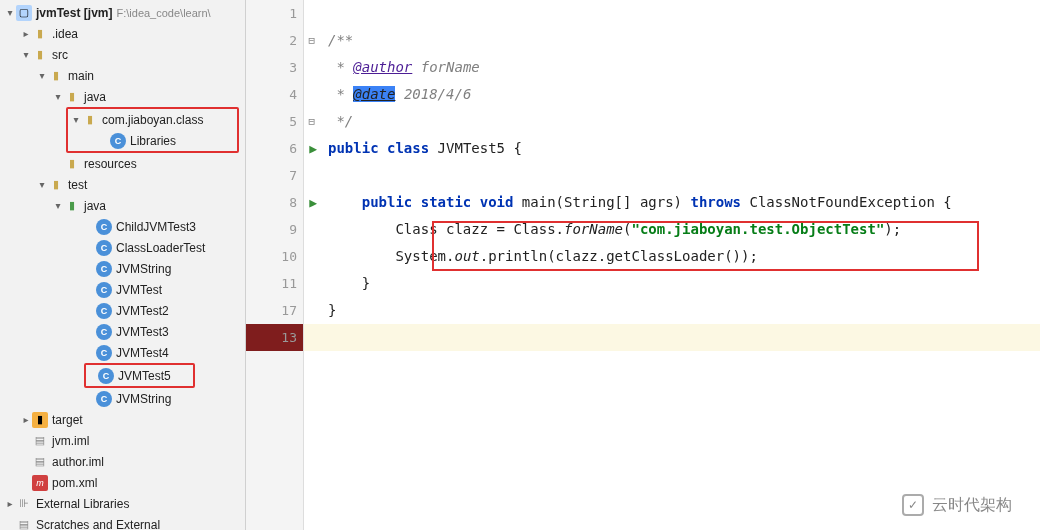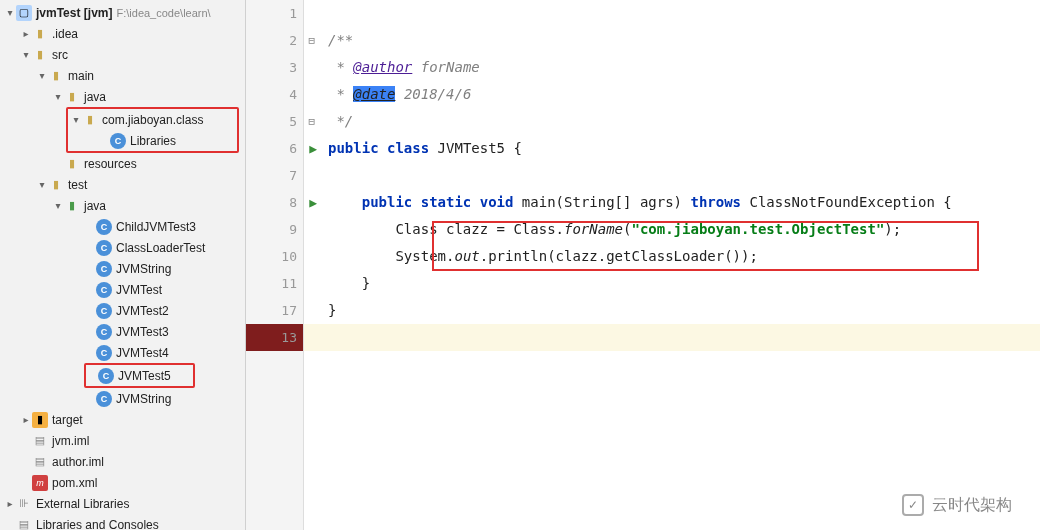--- a/index.html
+++ b/index.html
@@ -171,21 +171,21 @@
     <span class="tree-label">pom.xml</span>
   </div>
   <div class="tree-row i0">
     <span class="arrow">▸</span>
     <span class="icon i-lib">⊪</span>
     <span class="tree-label">External Libraries</span>
   </div>
   <div class="tree-row i0">
     <span class="arrow none">▸</span>
     <span class="icon i-lib">▤</span>
-    <span class="tree-label">Libraries and Consoles</span>
+    <span class="tree-label">Scratches and External</span>
   </div>
 </div>
 
 <div class="editor">
   <div class="gutter">
     <div class="gutter-row">1</div>
     <div class="gutter-row">2<span class="gutter-mark">⊟</span></div>
     <div class="gutter-row">3</div>
     <div class="gutter-row">4</div>
     <div class="gutter-row">5<span class="gutter-mark">⊟</span></div>

